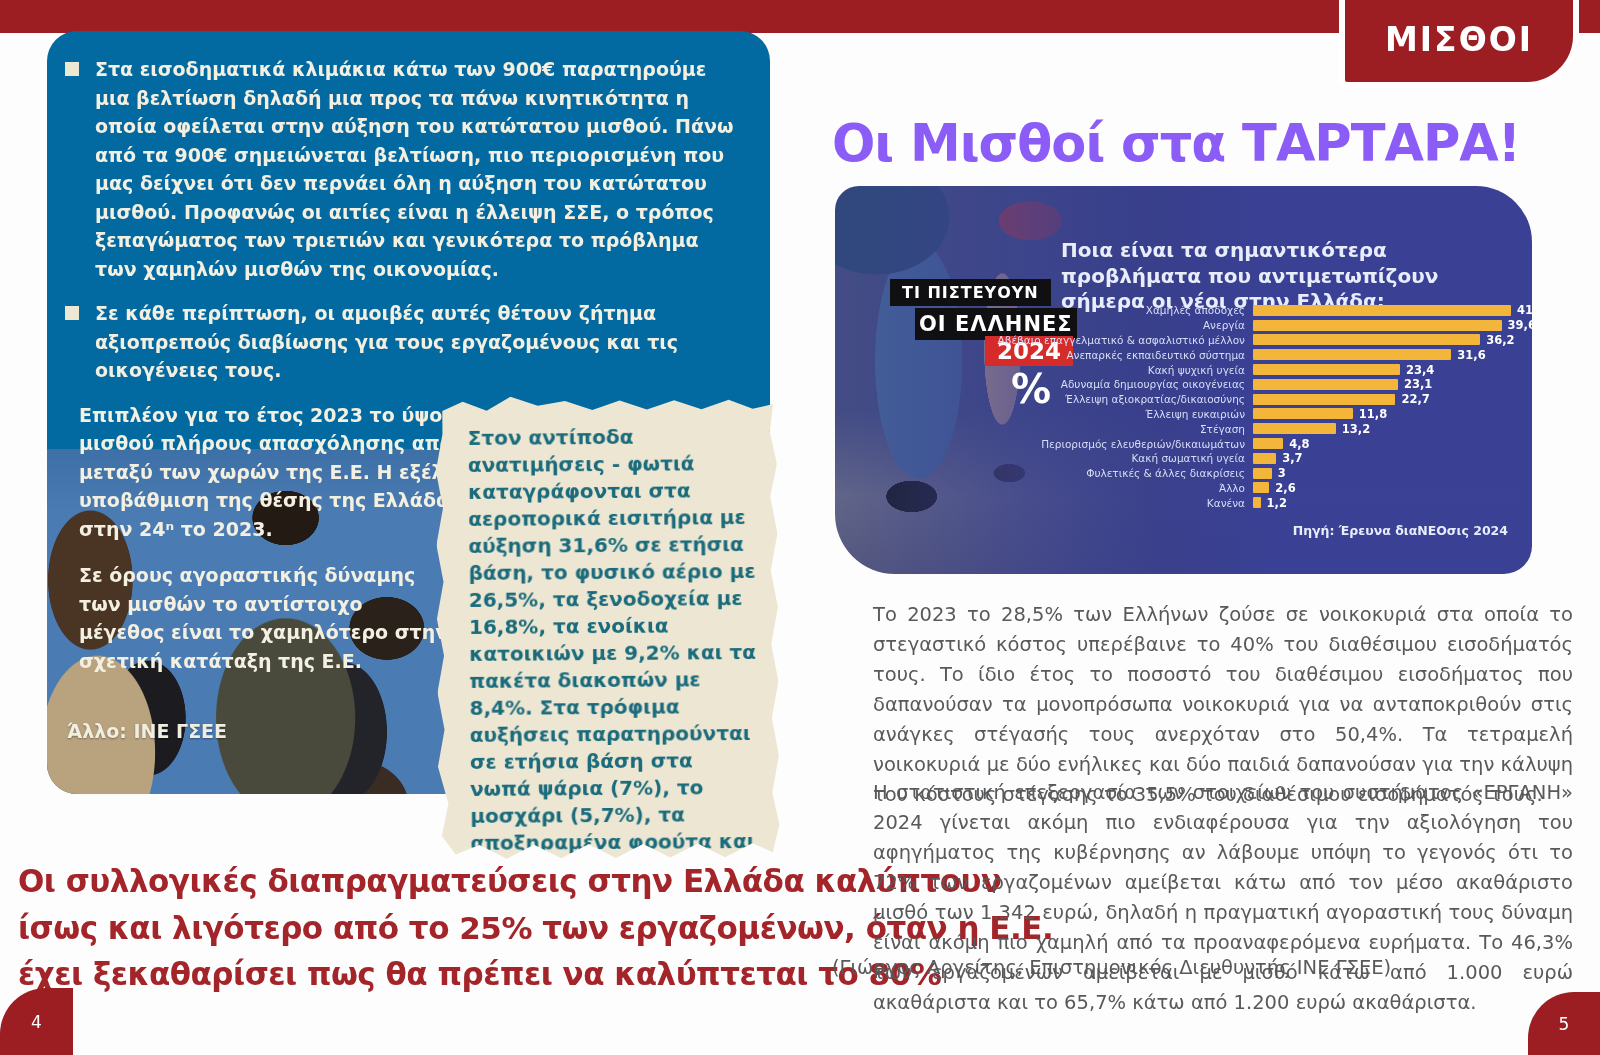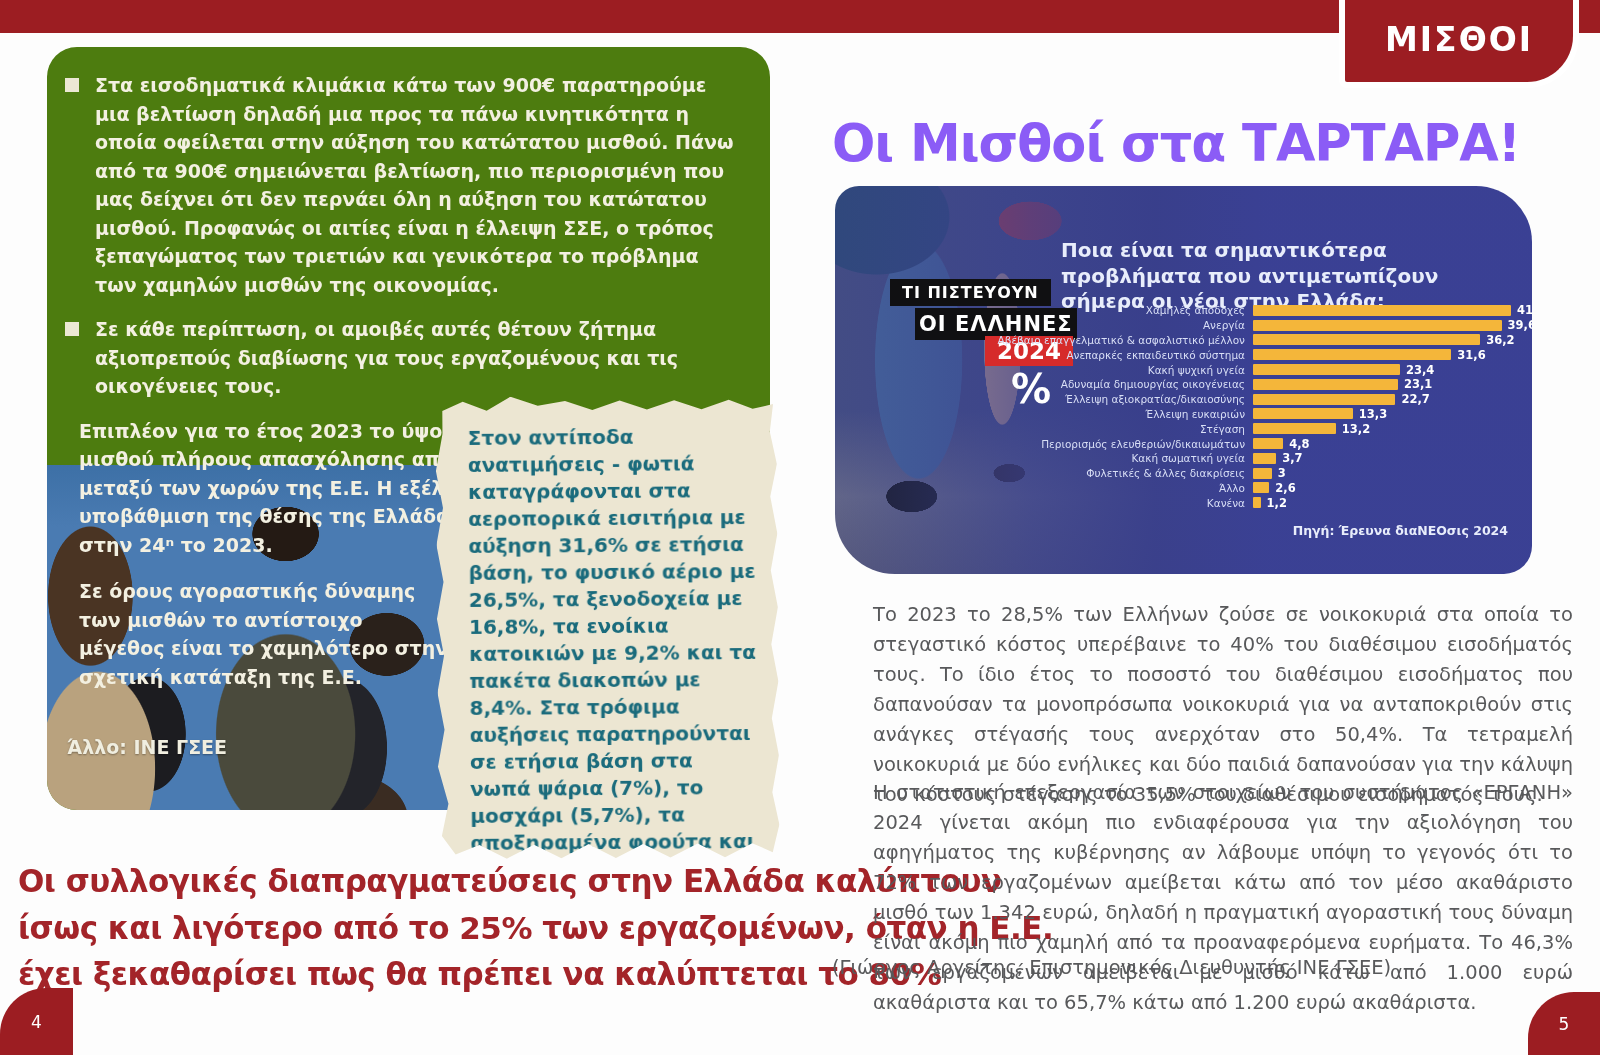--- a/index.html
+++ b/index.html
@@ -8,22 +8,22 @@
   .canvas { position:relative; width:1600px; height:1055px; background:#fdfdfd; overflow:hidden; }
 
   
   .topbar { position:absolute; left:0; top:0; width:1600px; height:33px; background:#9c1d22; }
   .tab { position:absolute; left:1339px; top:0; width:240px; height:88px; background:#9c1d22;
          border-left:6px solid #fff; border-right:6px solid #fff; border-bottom:6px solid #fff;
          border-radius:0 0 52px 8px; display:flex; align-items:center; justify-content:center; }
   .tab span { color:#fff; font-weight:bold; font-size:33px; letter-spacing:2px; padding-bottom:4px; }
 
   
-  .bluebox { position:absolute; left:47px; top:47px; width:723px; height:763px;
-             background:#4d7c0f; border-radius:30px; }
+  .bluebox { position:absolute; left:47px; top:31px; width:723px; height:763px;
+             background:#0369a1; border-radius:30px; }
   .bluebox-content { position:relative; padding:24px 30px 0 18px; color:#f3f0e1; z-index:3; }
   .bullet { display:flex; gap:16px; margin-bottom:16px; }
   .bullet .sq { flex:none; width:14px; height:14px; background:#ece8d4; margin-top:7px; }
   .bullet p, .bluebox p { font-size:19px; font-weight:bold; line-height:1.5; }
   .bluebox .para { margin:2px 0 18px 14px; }
   .bluebox .para-narrow { width:372px; }
 
   
   .photo { position:absolute; left:0; bottom:0; width:723px; height:345px;
            border-radius:0 0 30px 30px; overflow:hidden; z-index:1;
@@ -190,21 +190,21 @@
             <div class="cval">23,1</div>
           </div>
           <div class="crow">
             <div class="clab">Έλλειψη αξιοκρατίας/δικαιοσύνης</div>
             <div class="cbar" style="width: 142.496px;"></div>
             <div class="cval">22,7</div>
           </div>
           <div class="crow">
             <div class="clab">Έλλειψη ευκαιριών</div>
             <div class="cbar" style="width: 99.8102px;"></div>
-            <div class="cval">13,3</div>
+            <div class="cval">11,8</div>
           </div>
           <div class="crow">
             <div class="clab">Στέγαση</div>
             <div class="cbar" style="width: 82.8613px;"></div>
             <div class="cval">13,2</div>
           </div>
           <div class="crow">
             <div class="clab">Περιορισμός ελευθεριών/δικαιωμάτων</div>
             <div class="cbar" style="width: 30.1314px;"></div>
             <div class="cval">4,8</div>

